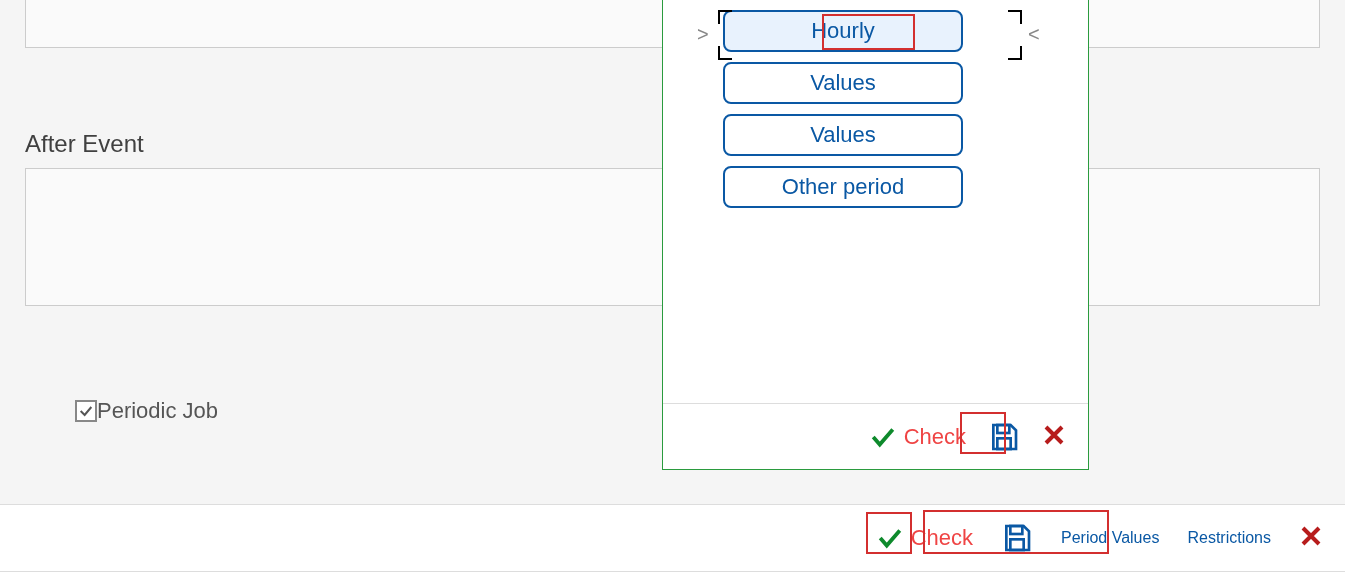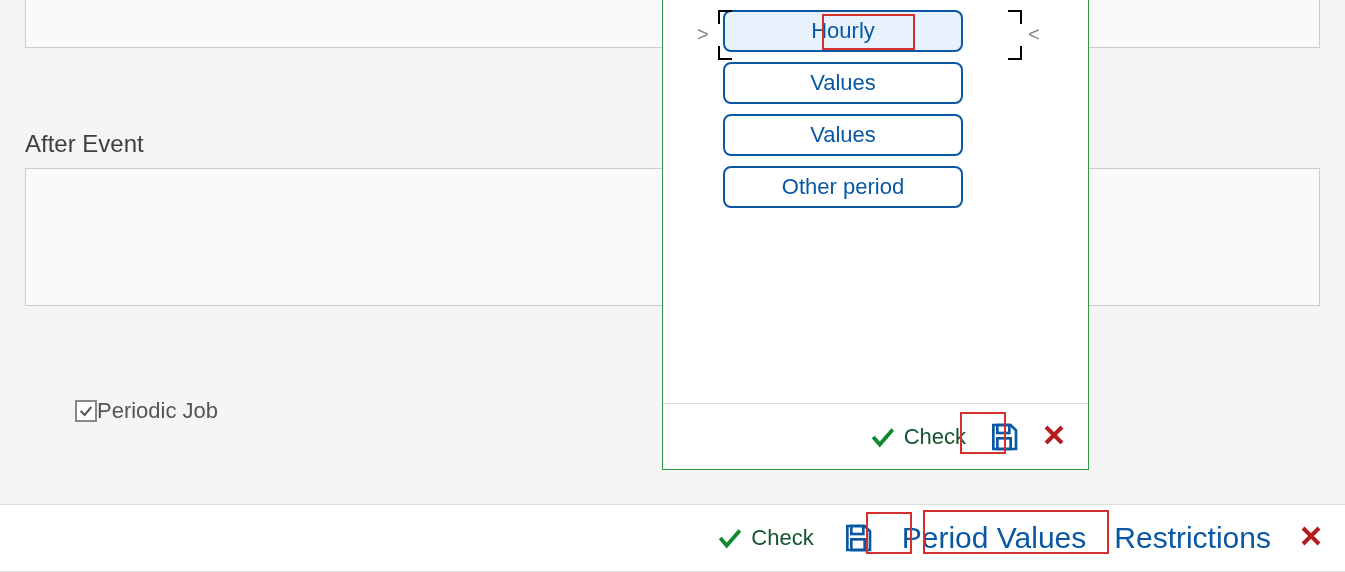--- a/index.html
+++ b/index.html
@@ -123,21 +123,21 @@
     position: absolute;
     left: 0; bottom: 0; right: 0;
     height: 66px;
     border-top: 1px solid #ddd;
     display: flex; align-items: center; justify-content: flex-end;
     gap: 22px;
     padding-right: 22px;
   }
   .check-btn {
     display: flex; align-items: center; gap: 8px;
-    color: #14532d; font-size: 22px;
+    color: #ef4444; font-size: 22px;
     cursor: pointer;
   }
   .check-btn svg { width: 26px; height: 26px; }
   .save-icon-wrap {
     width: 32px; height: 32px;
     position: relative;
     cursor: pointer;
   }
   .save-icon-wrap svg { width: 32px; height: 32px; }
   .close-x {
@@ -159,21 +159,21 @@
     left: 0; right: 0; bottom: 0;
     height: 68px;
     background: #fff;
     border-top: 1px solid #ddd;
     border-bottom: 1px solid #ddd;
     display: flex; align-items: center; justify-content: flex-end;
     gap: 28px;
     padding-right: 22px;
   }
   .bottombar .link {
-    color: #0a58a4; font-size: 30px; cursor: pointer;
+    color: #0a58a4; font-size: 16px; cursor: pointer;
   }
   .red-save-bottom {
     position: absolute;
     left: 866px; top: 512px;
     width: 46px; height: 42px;
     border: 2px solid #d32f2f;
     pointer-events: none;
   }
   .red-periodvalues {
     position: absolute;

